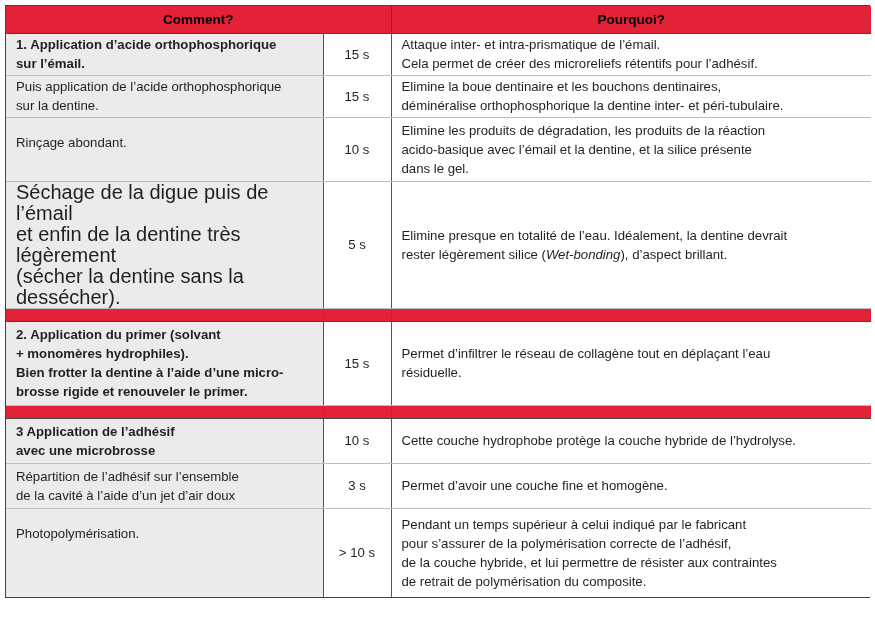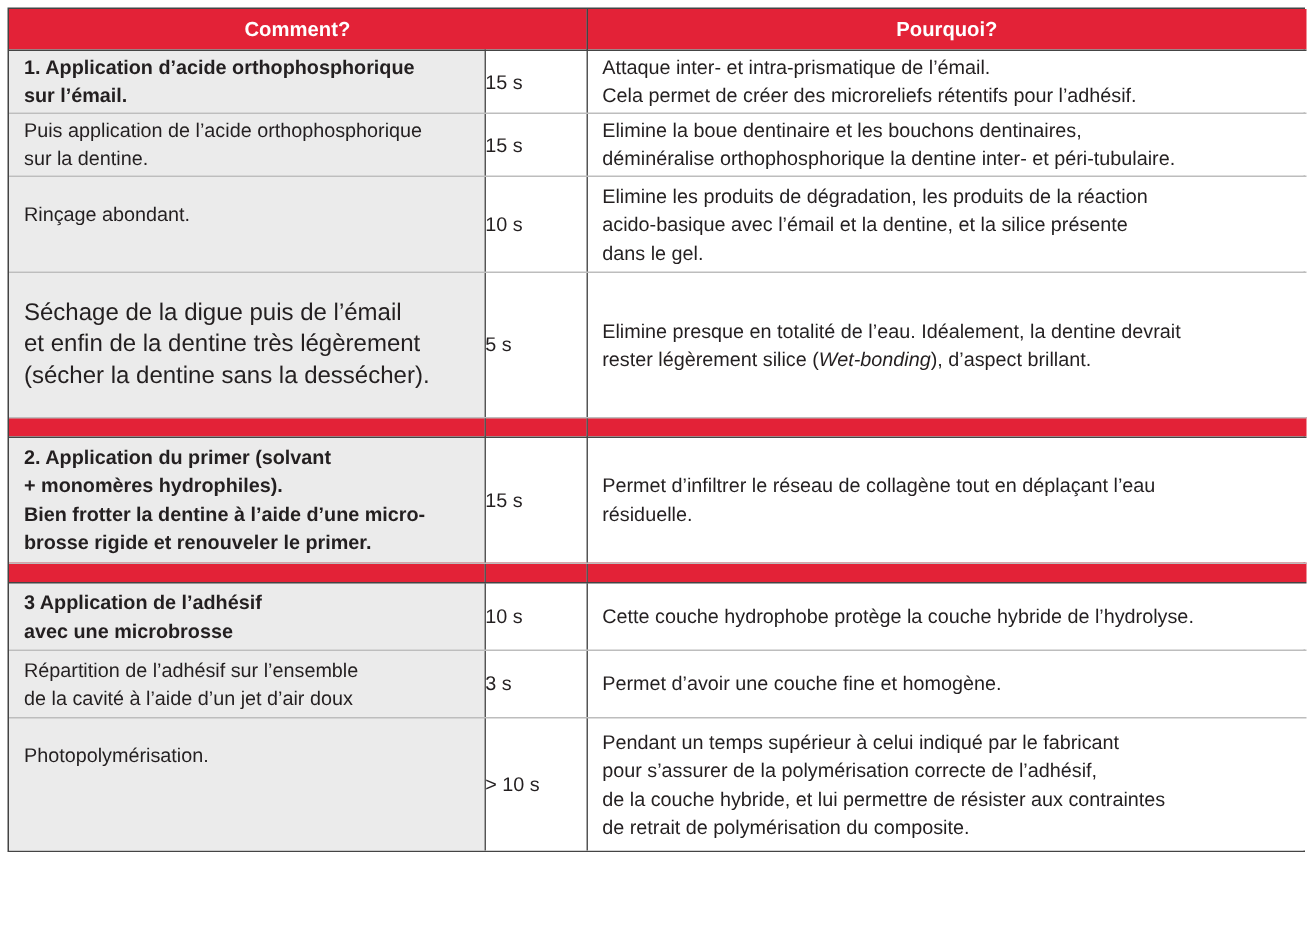--- a/index.html
+++ b/index.html
@@ -5,31 +5,31 @@
   * { box-sizing: border-box; margin: 0; padding: 0; }
   html, body { width: 875px; height: 634px; background: #ffffff; overflow: hidden; }
   body { font-family: "Liberation Sans", "DejaVu Sans", sans-serif; color: #231f20; }
   .tbl {
     position: absolute; left: 5px; top: 5px; width: 865px;
     border: 1.5px solid #444; border-collapse: collapse;
   }
   table { border-collapse: collapse; width: 865px; table-layout: fixed; }
   td, th { vertical-align: middle; }
   th {
-    background: #e32237; color: #ffffff; font-weight: bold; font-size: 13.5px;
+    background: #e32237; color: #000000; font-weight: bold; font-size: 13.5px;
     height: 27px; text-align: center; border-right: 1.5px solid #444;
     border-bottom: 1.5px solid #444;
   }
   th:last-child { border-right: none; }
   td {
     font-size: 13.2px; line-height: 19px; border-bottom: 1.5px solid #bdbdbd;
     padding: 0 10px;
   }
   td.how { background: #ebebeb; border-right: 1.5px solid #555; }
-  td.time { background: #ffffff; border-right: 1.5px solid #555; padding: 0; }
+  td.time { background: #ffffff; text-align: center; border-right: 1.5px solid #555; padding: 0; }
   td.why { background: #ffffff; }
   td.top { vertical-align: top; padding-top: 15px; }
   .bold { font-weight: bold; }
   tr.sep td { background: #e32237; height: 13px; padding: 0; border-bottom: 1.5px solid #444; border-top: 1.5px solid #444; }
   tr.sep td.how, tr.sep td.time { border-right: 1.5px solid #555; }
   tr.last td { border-bottom: none; }
   .line { display: block; }
   em { font-style: italic; }
 </style>
 </head>
@@ -80,21 +80,21 @@
       </td>
       <td class="time">10 s</td>
       <td class="why">
         <span class="line">Elimine les produits de dégradation, les produits de la réaction</span>
         <span class="line">acido-basique avec l’émail et la dentine, et la silice présente</span>
         <span class="line">dans le gel.</span>
       </td>
     </tr>
 
     <tr style="height:97px">
-      <td class="how" style="font-size:16px;line-height:21px;">
+      <td class="how" style="font-size:20px;line-height:21px;">
         <span class="line">Séchage de la digue puis de l’émail</span>
         <span class="line">et enfin de la dentine très légèrement</span>
         <span class="line">(sécher la dentine sans la dessécher).</span>
       </td>
       <td class="time">5 s</td>
       <td class="why">
         <span class="line">Elimine presque en totalité de l’eau. Idéalement, la dentine devrait</span>
         <span class="line"><span>rester légèrement silice (</span><em>Wet-bonding</em><span>), d’aspect brillant.</span></span>
       </td>
     </tr>

